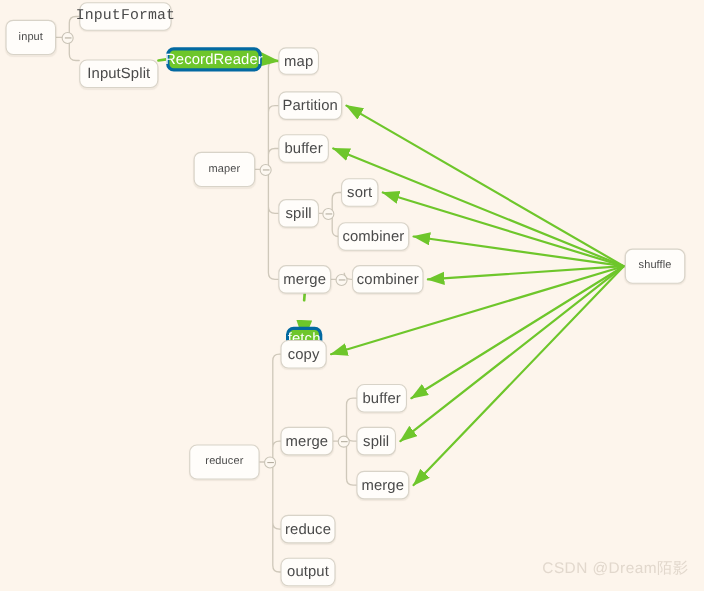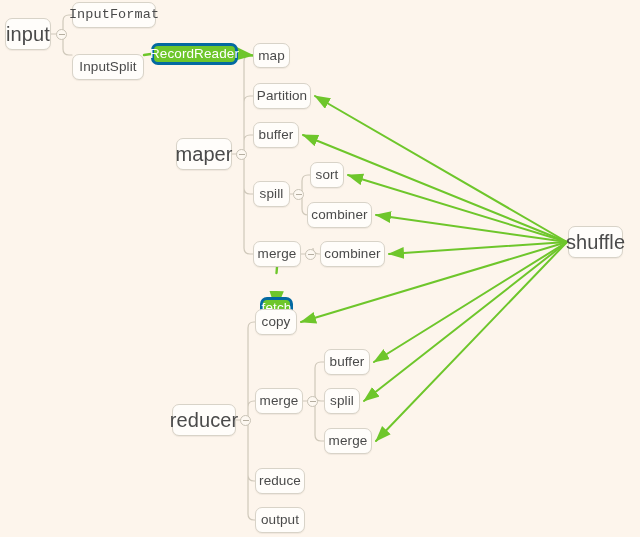--- a/index.html
+++ b/index.html
@@ -44,21 +44,21 @@
     box-shadow: 0 1px 1px rgba(130,120,100,0.10);
   }
   .node.green {
     background: #6ec62b;
     border: 3px solid #0369a1;
     color: #ffffff;
     box-shadow: none;
     align-items: center;
   }
   .node.big {
-    font-size: 20px;
+    font-size: 10px;
   }
   .toggle {
     position: absolute;
     width: 11px;
     height: 11px;
     border-radius: 50%;
     border: 1px solid #c9c3b6;
     background: #fdf8f1;
     box-sizing: border-box;
   }
@@ -192,13 +192,14 @@
     </div>
   <div id="toggle-layer">
       <div class="toggle" style="left: 56px; top: 29px;"></div>
       <div class="toggle" style="left: 236px; top: 149px;"></div>
       <div class="toggle" style="left: 293px; top: 189px;"></div>
       <div class="toggle" style="left: 305px; top: 249px;"></div>
       <div class="toggle" style="left: 240px; top: 415px;"></div>
       <div class="toggle" style="left: 307px; top: 396px;"></div>
     </div>
 
+  <div class="watermark">CSDN @Dream陌影</div>
 </div>
 
 </body></html>

